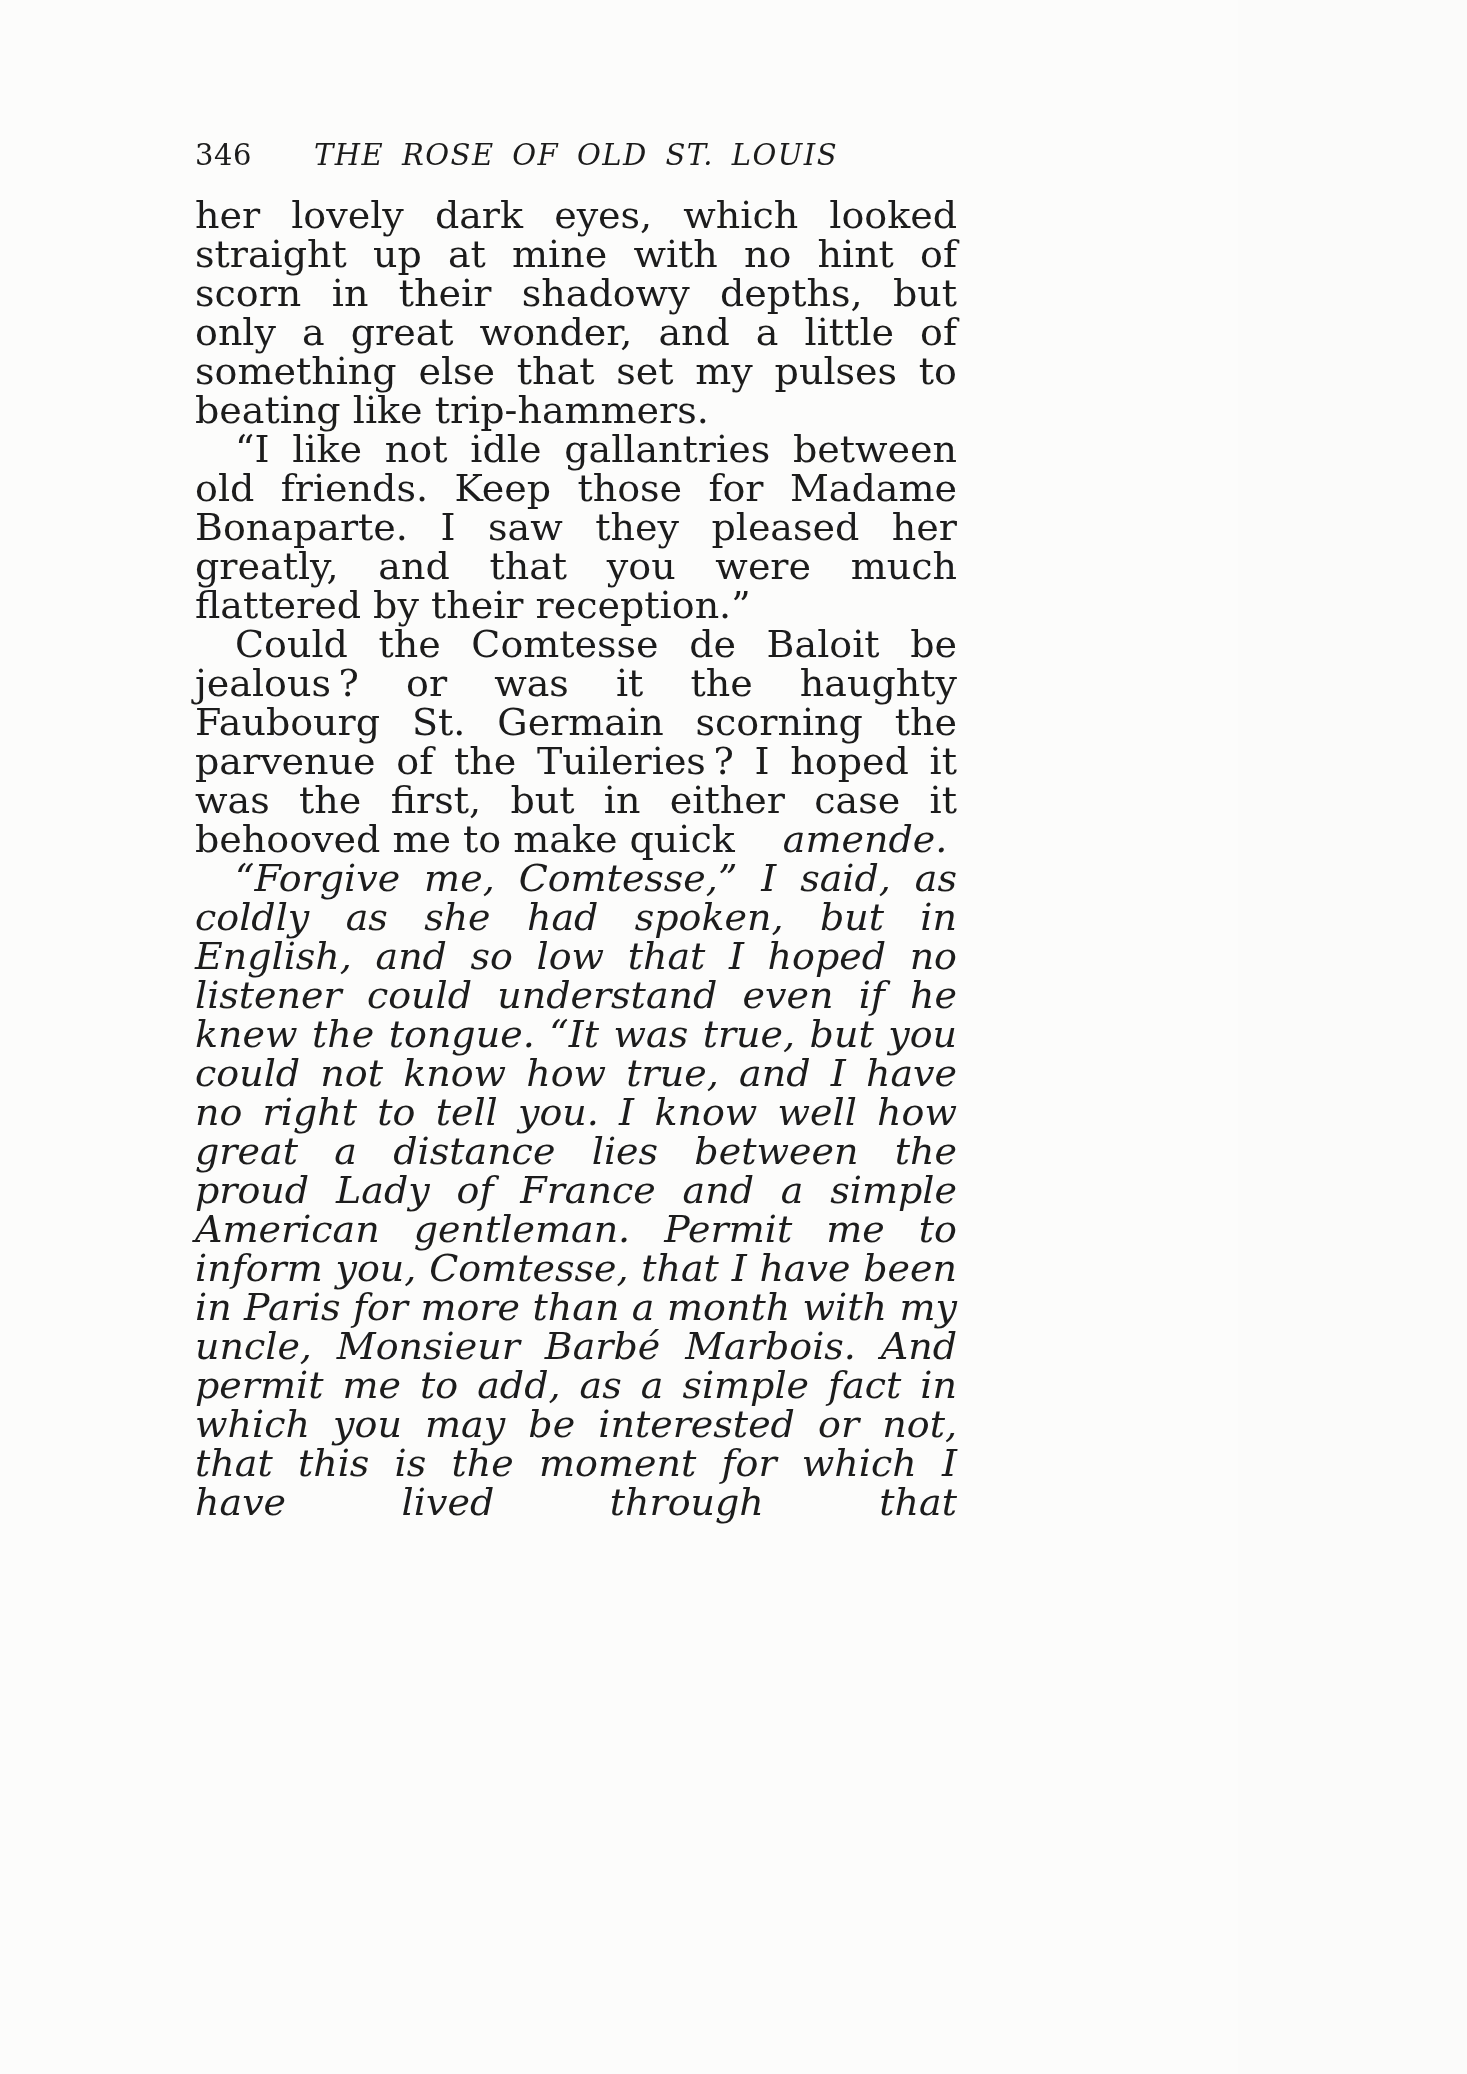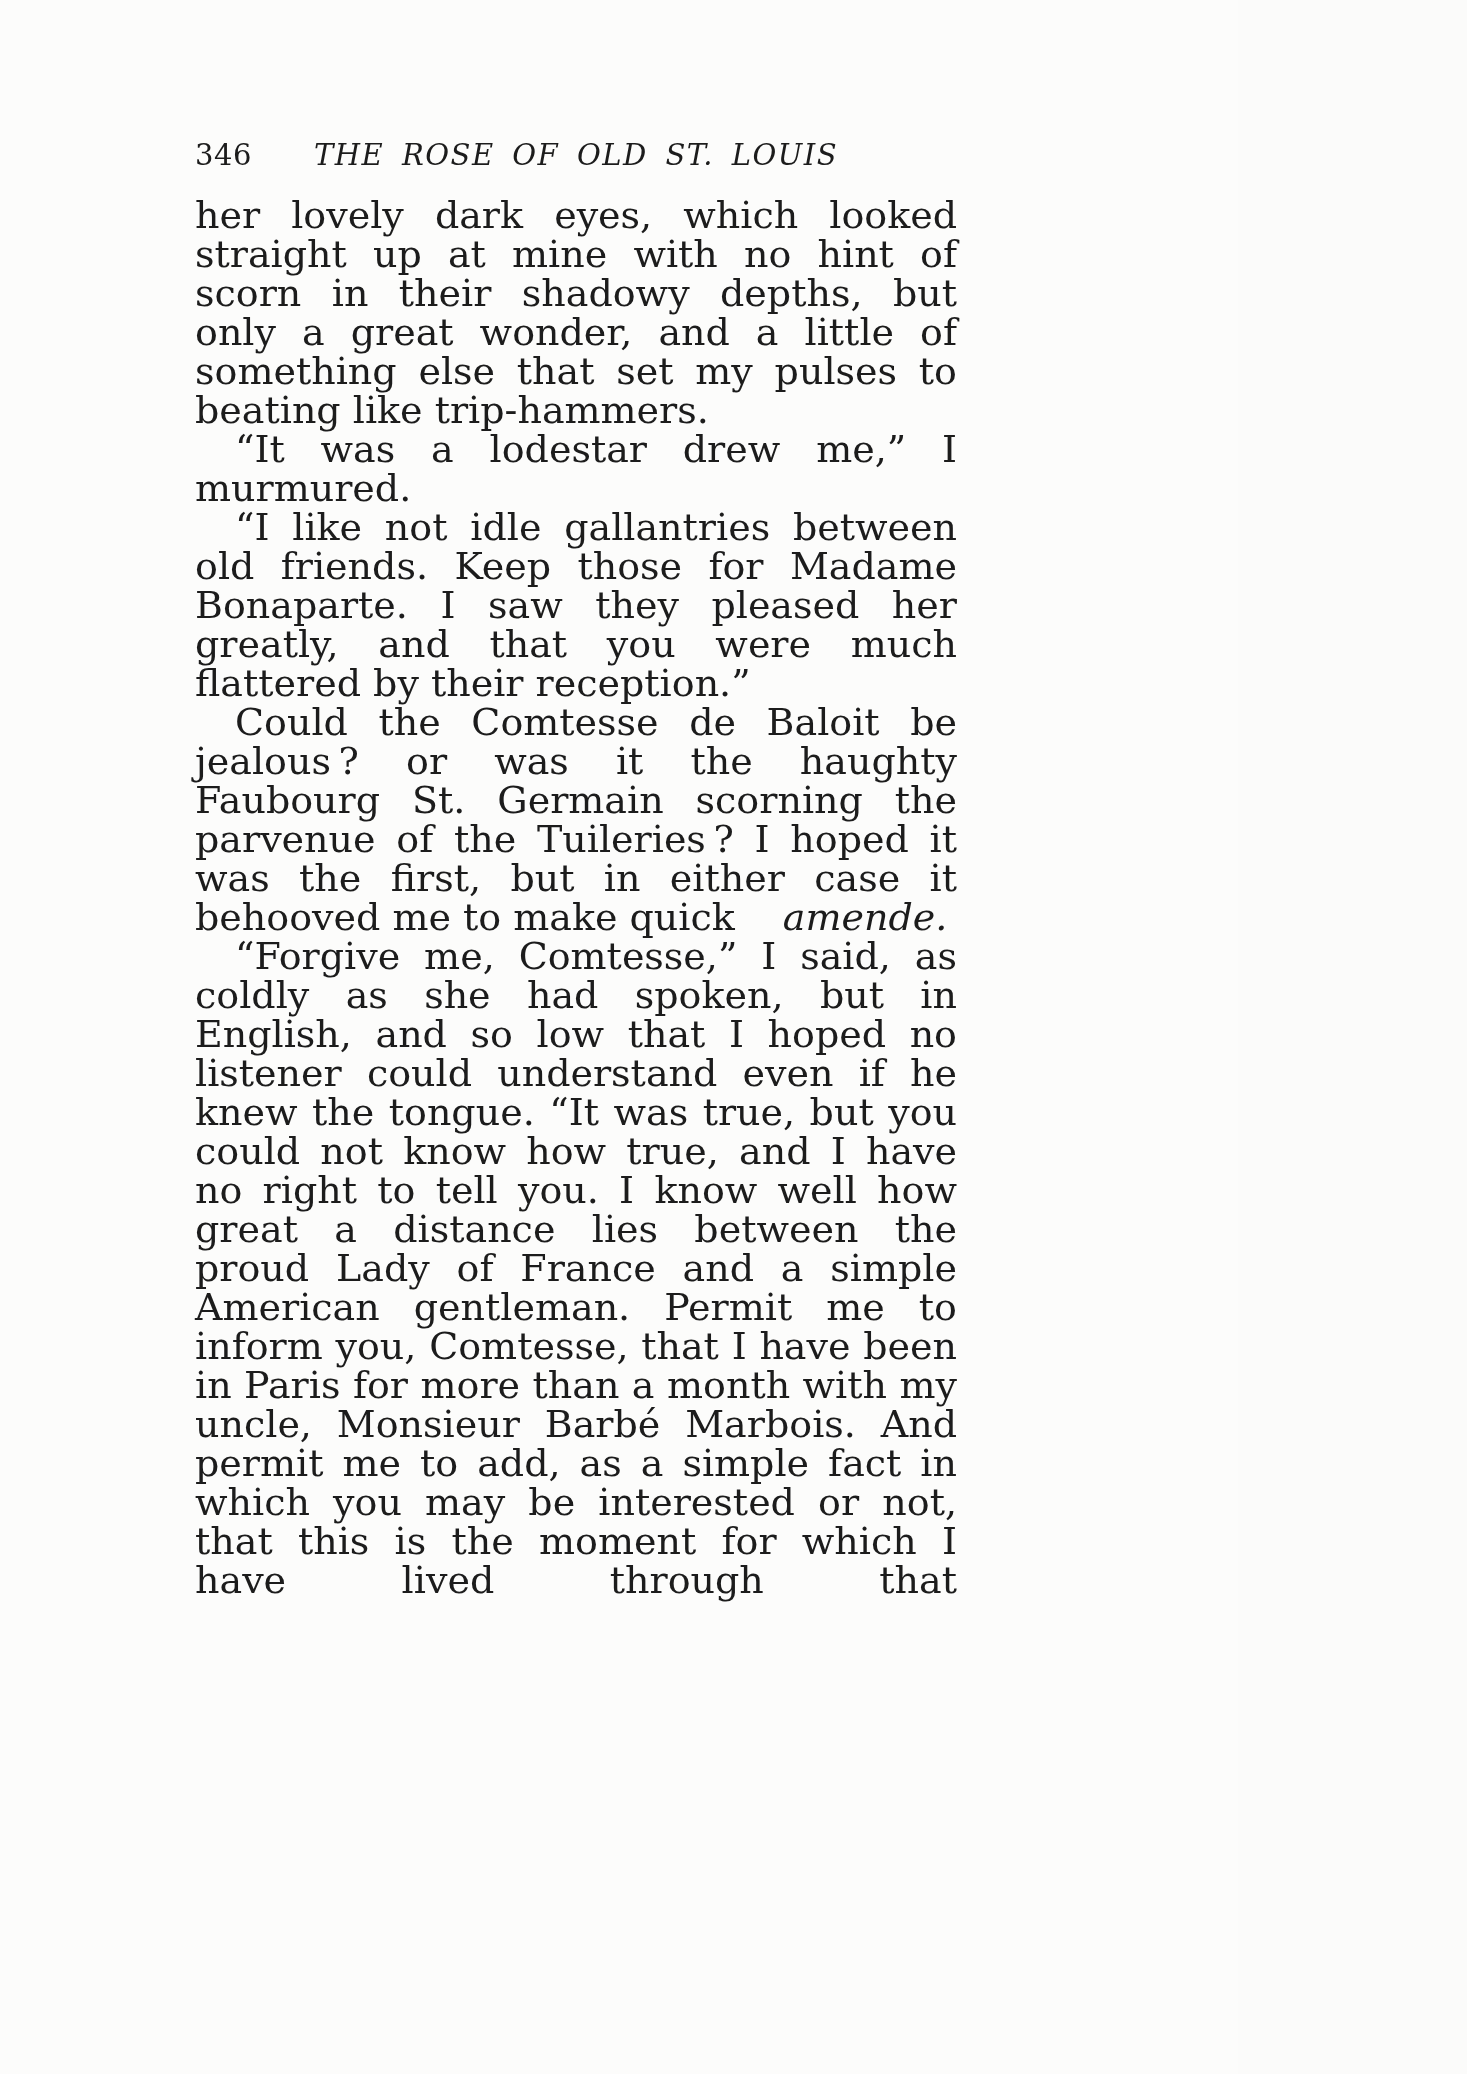--- a/index.html
+++ b/index.html
@@ -46,37 +46,37 @@
   }
   .text-block p {
     margin: 0;
     padding: 0;
   }
   .text-block p.indent {
     text-indent: 40px;
   }
   .text-block p.justify-last {
     text-align-last: justify;
+    font-style: italic;
   }
   .italic {
     font-style: italic;
     margin-left: 36px;
   }
 </style>
 </head>
 <body>
 
 <div class="page">
 
   <div class="running-header">
     <span class="page-number">346</span>
     <div class="running-title">THE ROSE OF OLD ST. LOUIS</div>
   </div>
 
   <div class="text-block">
       <p class=""><span>her lovely dark eyes, which looked straight up at mine with no hint of scorn in their shadowy depths, but only a great wonder, and a little of something else that set my pulses to beating like trip-hammers.</span></p>
-      <p class="indent"><span>“It was a lodestar drew me,” I murmured.</span></p>
       <p class="indent"><span>“I like not idle gallantries between old friends. Keep those for Madame Bonaparte. I saw they pleased her greatly, and that you were much flattered by their reception.”</span></p>
       <p class="indent"><span>Could the Comtesse de Baloit be jealous ? or was it the haughty Faubourg St. Germain scorning the parvenue of the Tuileries ? I hoped it was the first, but in either case it behooved me to make quick </span><span class="italic">amende.</span></p>
       <p class="indent justify-last"><span>“Forgive me, Comtesse,” I said, as coldly as she had spoken, but in English, and so low that I hoped no listener could understand even if he knew the tongue. “It was true, but you could not know how true, and I have no right to tell you. I know well how great a distance lies between the proud Lady of France and a simple American gentleman. Permit me to inform you, Comtesse, that I have been in Paris for more than a month with my uncle, Monsieur Barbé Marbois. And permit me to add, as a simple fact in which you may be interested or not, that this is the moment for which I have lived through that</span></p>
     </div>
 
 </div>
 
 </body></html>

